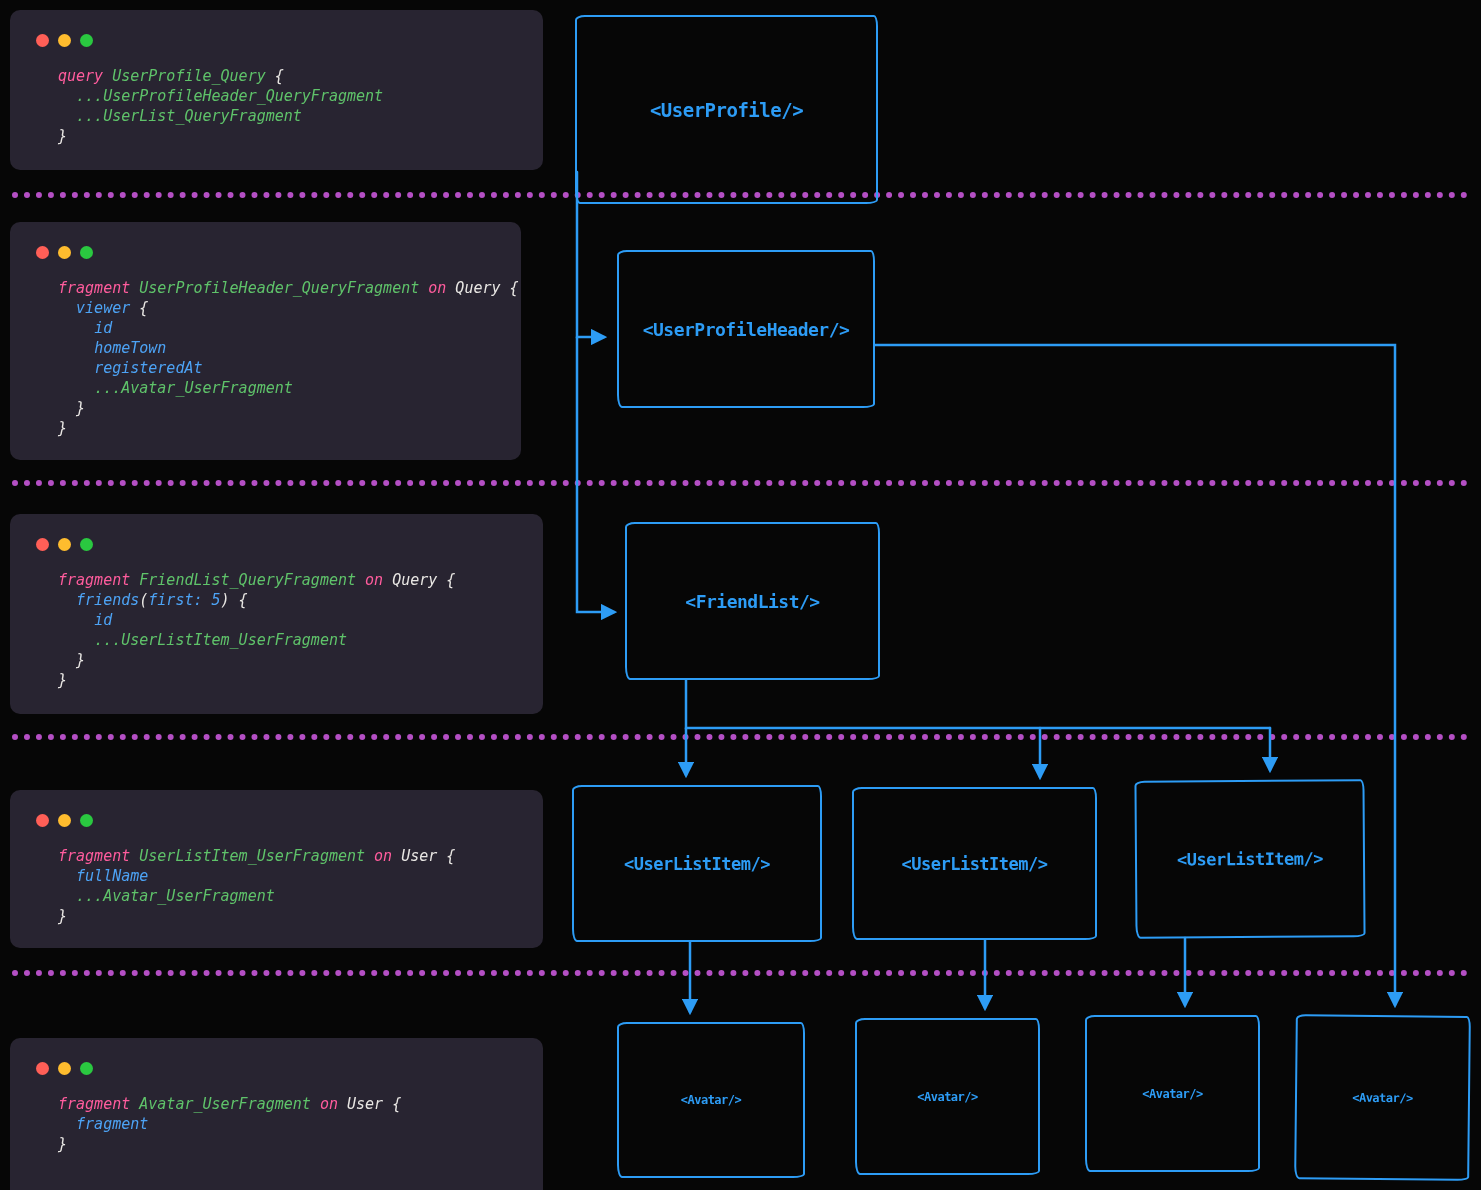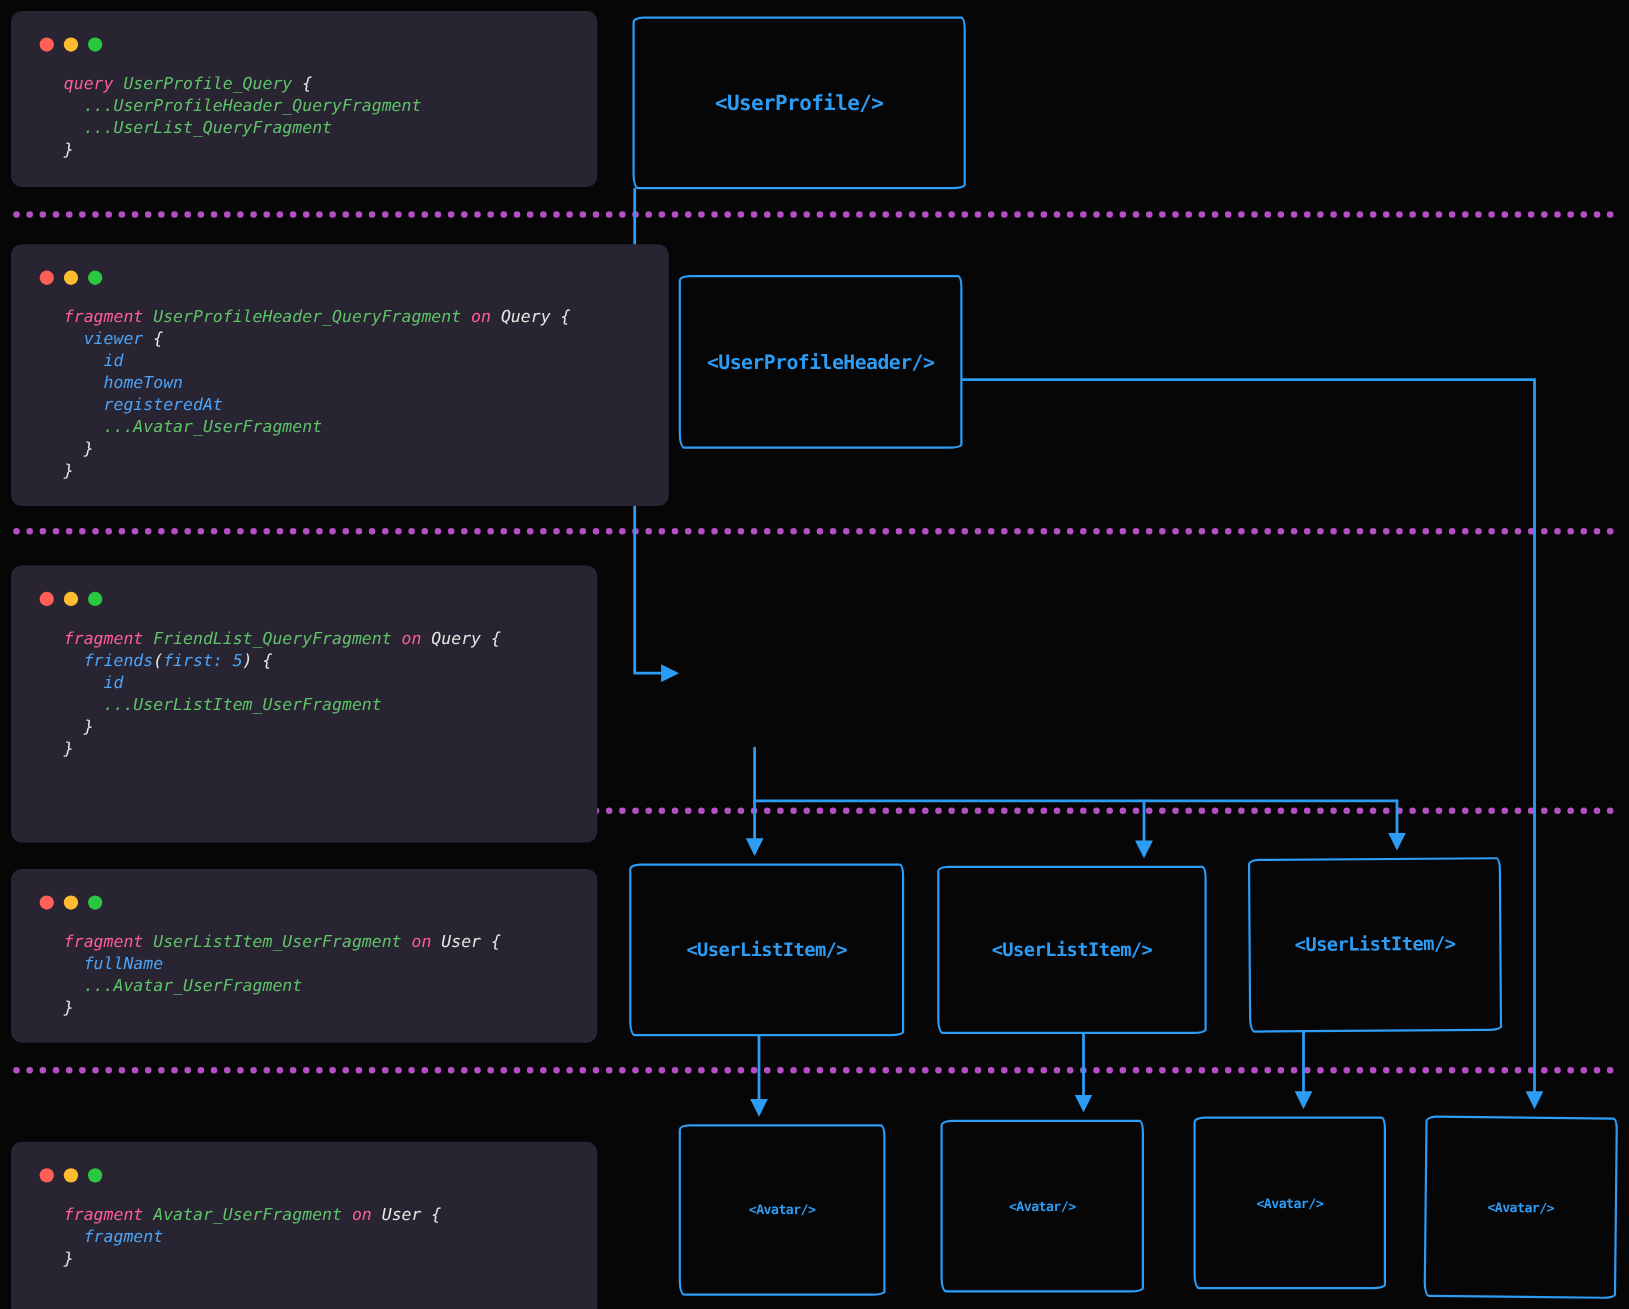--- a/index.html
+++ b/index.html
@@ -93,30 +93,30 @@
 
   <div class="code-panel" style="left:10px;top:10px;width:533px;height:160px">
     <div class="traffic">
       <span class="dot dot-red"></span>
       <span class="dot dot-yellow"></span>
       <span class="dot dot-green"></span>
     </div>
     <div class="code"><div class="code-line"><span class="tok-kw">query </span><span class="tok-name">UserProfile_Query</span><span class="tok-plain"> {</span></div><div class="code-line"><span class="tok-plain">  </span><span class="tok-name">...UserProfileHeader_QueryFragment</span></div><div class="code-line"><span class="tok-plain">  </span><span class="tok-name">...UserList_QueryFragment</span></div><div class="code-line"><span class="tok-plain">}</span></div></div>
   </div>
 
-  <div class="code-panel" style="left:10px;top:222px;width:598px;height:238px">
+  <div class="code-panel" style="left:10px;top:222px;width:511px;height:238px">
     <div class="traffic">
       <span class="dot dot-red"></span>
       <span class="dot dot-yellow"></span>
       <span class="dot dot-green"></span>
     </div>
     <div class="code"><div class="code-line"><span class="tok-kw">fragment </span><span class="tok-name">UserProfileHeader_QueryFragment</span><span class="tok-kw"> on</span><span class="tok-plain"> Query {</span></div><div class="code-line"><span class="tok-plain">  </span><span class="tok-field">viewer</span><span class="tok-plain"> {</span></div><div class="code-line"><span class="tok-plain">    </span><span class="tok-field">id</span></div><div class="code-line"><span class="tok-plain">    </span><span class="tok-field">homeTown</span></div><div class="code-line"><span class="tok-plain">    </span><span class="tok-field">registeredAt</span></div><div class="code-line"><span class="tok-plain">    </span><span class="tok-name">...Avatar_UserFragment</span></div><div class="code-line"><span class="tok-plain">  }</span></div><div class="code-line"><span class="tok-plain">}</span></div></div>
   </div>
 
-  <div class="code-panel" style="left:10px;top:514px;width:533px;height:252px">
+  <div class="code-panel" style="left:10px;top:514px;width:533px;height:200px">
     <div class="traffic">
       <span class="dot dot-red"></span>
       <span class="dot dot-yellow"></span>
       <span class="dot dot-green"></span>
     </div>
     <div class="code"><div class="code-line"><span class="tok-kw">fragment </span><span class="tok-name">FriendList_QueryFragment</span><span class="tok-kw"> on</span><span class="tok-plain"> Query {</span></div><div class="code-line"><span class="tok-plain">  </span><span class="tok-field">friends</span><span class="tok-plain">(</span><span class="tok-field">first:</span><span class="tok-plain"> </span><span class="tok-num">5</span><span class="tok-plain">) {</span></div><div class="code-line"><span class="tok-plain">    </span><span class="tok-field">id</span></div><div class="code-line"><span class="tok-plain">    </span><span class="tok-name">...UserListItem_UserFragment</span></div><div class="code-line"><span class="tok-plain">  }</span></div><div class="code-line"><span class="tok-plain">}</span></div></div>
   </div>
 
   <div class="code-panel" style="left:10px;top:790px;width:533px;height:158px">
     <div class="traffic">
@@ -129,28 +129,31 @@
 
   <div class="code-panel" style="left:10px;top:1038px;width:533px;height:164px">
     <div class="traffic">
       <span class="dot dot-red"></span>
       <span class="dot dot-yellow"></span>
       <span class="dot dot-green"></span>
     </div>
     <div class="code"><div class="code-line"><span class="tok-kw">fragment </span><span class="tok-name">Avatar_UserFragment</span><span class="tok-kw"> on</span><span class="tok-plain"> User {</span></div><div class="code-line"><span class="tok-plain">  </span><span class="tok-field">fragment</span></div><div class="code-line"><span class="tok-plain">}</span></div></div>
   </div>
 
-  <div class="comp" style="left:575px;top:15px;width:303px;height:157px">
+  <div class="comp" style="left:575px;top:15px;width:303px;height:189px">
     <span class="comp-label lbl-lg">&lt;UserProfile/&gt;</span>
   </div>
 
   <div class="comp" style="left:617px;top:250px;width:258px;height:158px">
     <span class="comp-label lbl-md">&lt;UserProfileHeader/&gt;</span>
   </div>
 
+  <div class="comp" style="left:625px;top:522px;width:255px;height:158px">
+    <span class="comp-label lbl-md">&lt;FriendList/&gt;</span>
+  </div>
 
   <div class="comp" style="left:572px;top:785px;width:250px;height:157px">
     <span class="comp-label lbl-sm">&lt;UserListItem/&gt;</span>
   </div>
   <div class="comp" style="left:852px;top:787px;width:245px;height:153px">
     <span class="comp-label lbl-sm">&lt;UserListItem/&gt;</span>
   </div>
   <div class="comp" style="left:1135px;top:780px;width:230px;height:158px;transform:rotate(-0.4deg)">
     <span class="comp-label lbl-sm">&lt;UserListItem/&gt;</span>
   </div>

